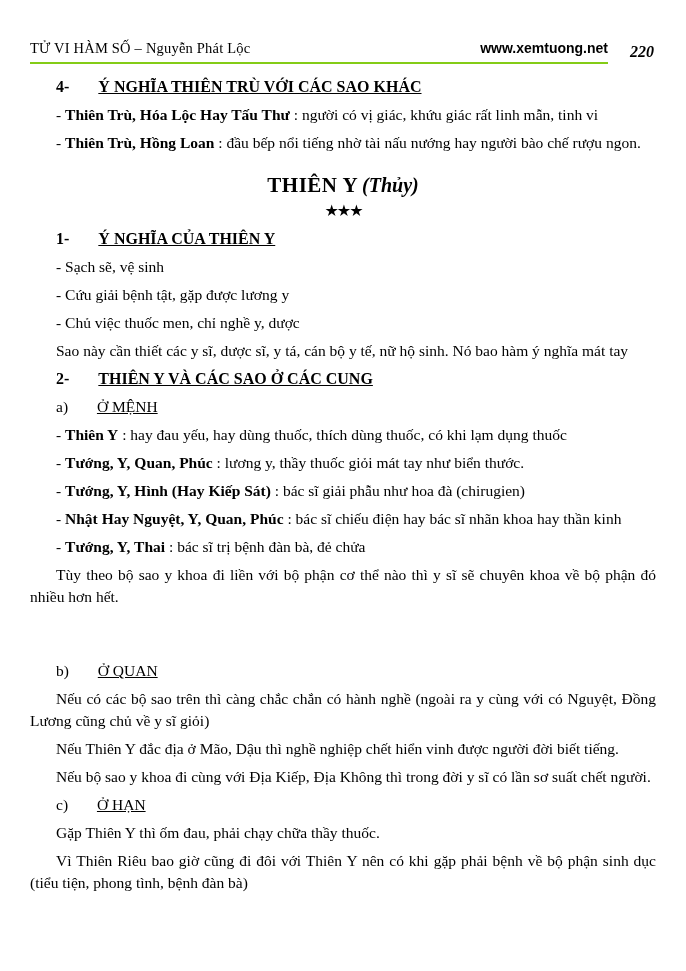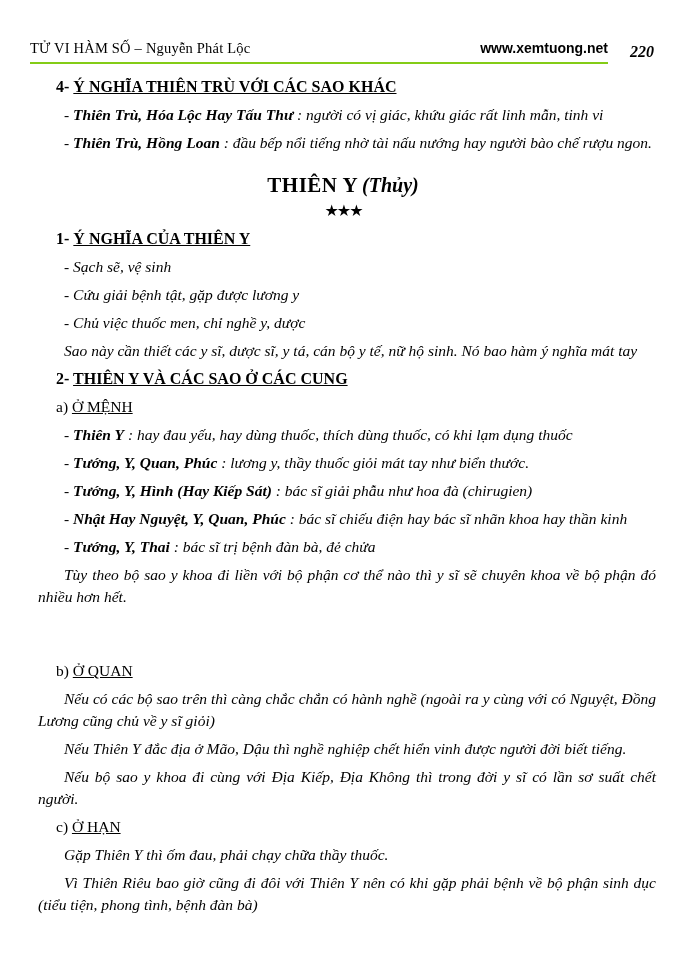--- a/index.html
+++ b/index.html
@@ -43,34 +43,33 @@
     font-style: italic;
     margin-left: 22px;
     padding-bottom: 3px;
   }
   
   .content {
     padding: 12px 30px 0 30px;
     font-size: 15.5px;
   }
   .content p {
-    margin: 0 0 6px 8px;
+    margin: 0 0 6px 0;
     line-height: 22px;
     text-indent: 26px;
     text-align: justify;
-    font-style: italic;
   }
   .heading {
     font-weight: bold;
     font-size: 16px;
     line-height: 22px;
     margin: 0 0 6px 0;
     text-indent: 26px;
   }
-  .heading .u, .sub-label .u { text-decoration: underline; }
+  .heading .u, .sub-label .u { text-decoration: underline; margin-left: 25px; }
   .sub-label {
     font-size: 15.5px;
     line-height: 22px;
     margin: 0 0 6px 0;
     text-indent: 26px;
   }
   .center-title {
     text-align: center;
     margin: 18px 0 2px 0;
     line-height: 26px;

